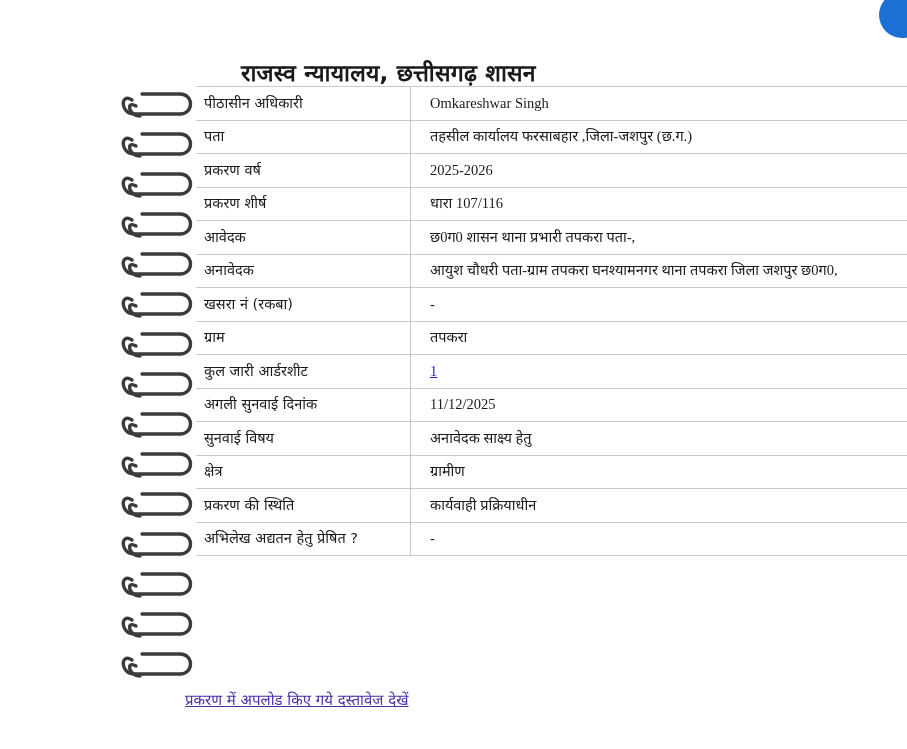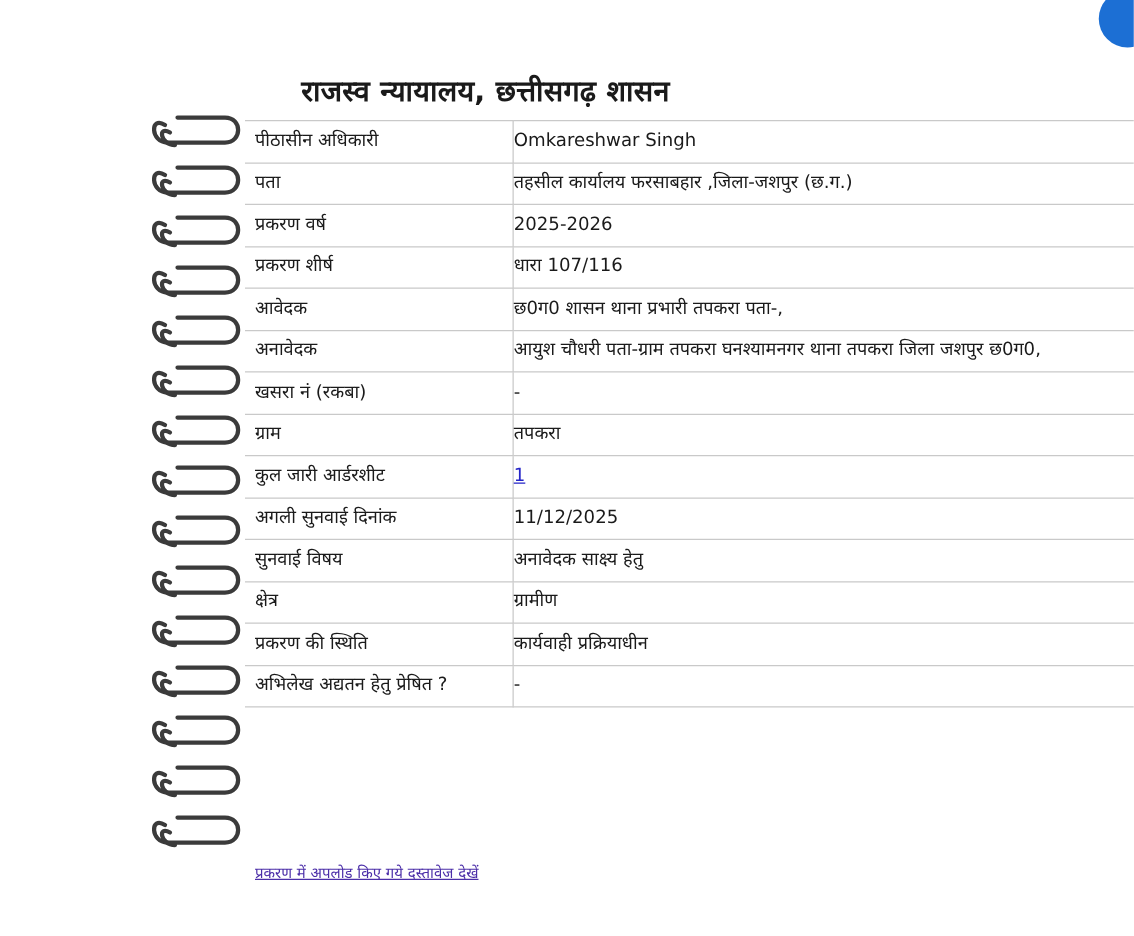--- a/index.html
+++ b/index.html
@@ -47,21 +47,21 @@
     width: 84px;
     height: 614px;
     z-index: 3;
     pointer-events: none;
   }
 
   
   #case-table {
     position: absolute;
     left: 196px;
-    top: 96px;
+    top: 86px;
     width: 712px;
     border-collapse: collapse;
     table-layout: fixed;
   }
   #case-table tr {
     height: 33.5px;
   }
   #case-table td {
     border-bottom: 1px solid #c9c9c9;
     padding: 3px 6px 4px 6px;
@@ -70,36 +70,37 @@
     line-height: 1.25;
     white-space: nowrap;
     overflow: visible;
   }
   #case-table td.label {
     width: 200px;
     border-right: 1px solid #c9c9c9;
     padding-left: 8px;
   }
   #case-table td.value {
-    padding-left: 0;
+    padding-left: 19px;
+    font-family: Liberation Serif, serif;
   }
   #case-table tr:first-child td {
     border-top: 1px solid #c9c9c9;
   }
   #case-table td.value a.inline-link {
     color: #2424c8;
     text-decoration: underline;
   }
 
   
   #doc-link {
     position: absolute;
-    left: 204px;
+    left: 185px;
     top: 689px;
-    font-size: 12px;
+    font-size: 15px;
     color: #4b2ea8;
     text-decoration: underline;
     white-space: nowrap;
   }
 </style>
 </head>
 <body>
 
 <div id="blue-orb"></div>
 

